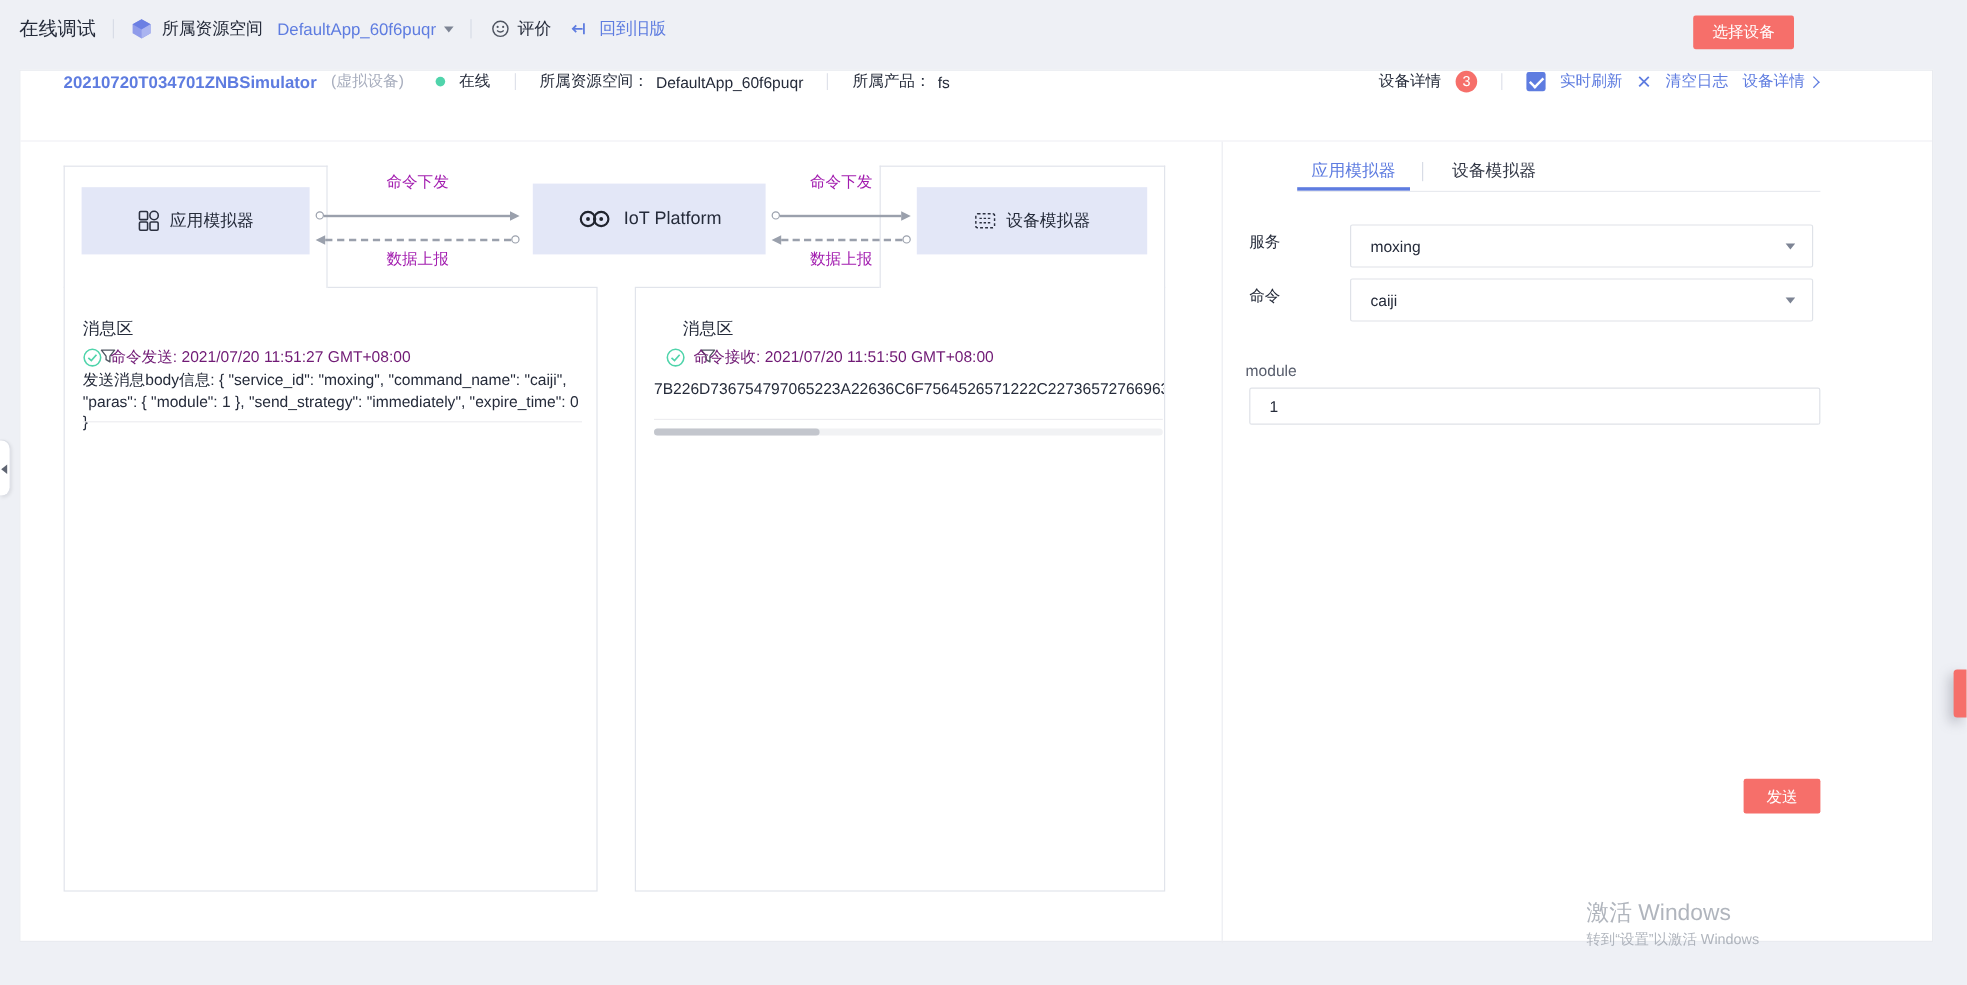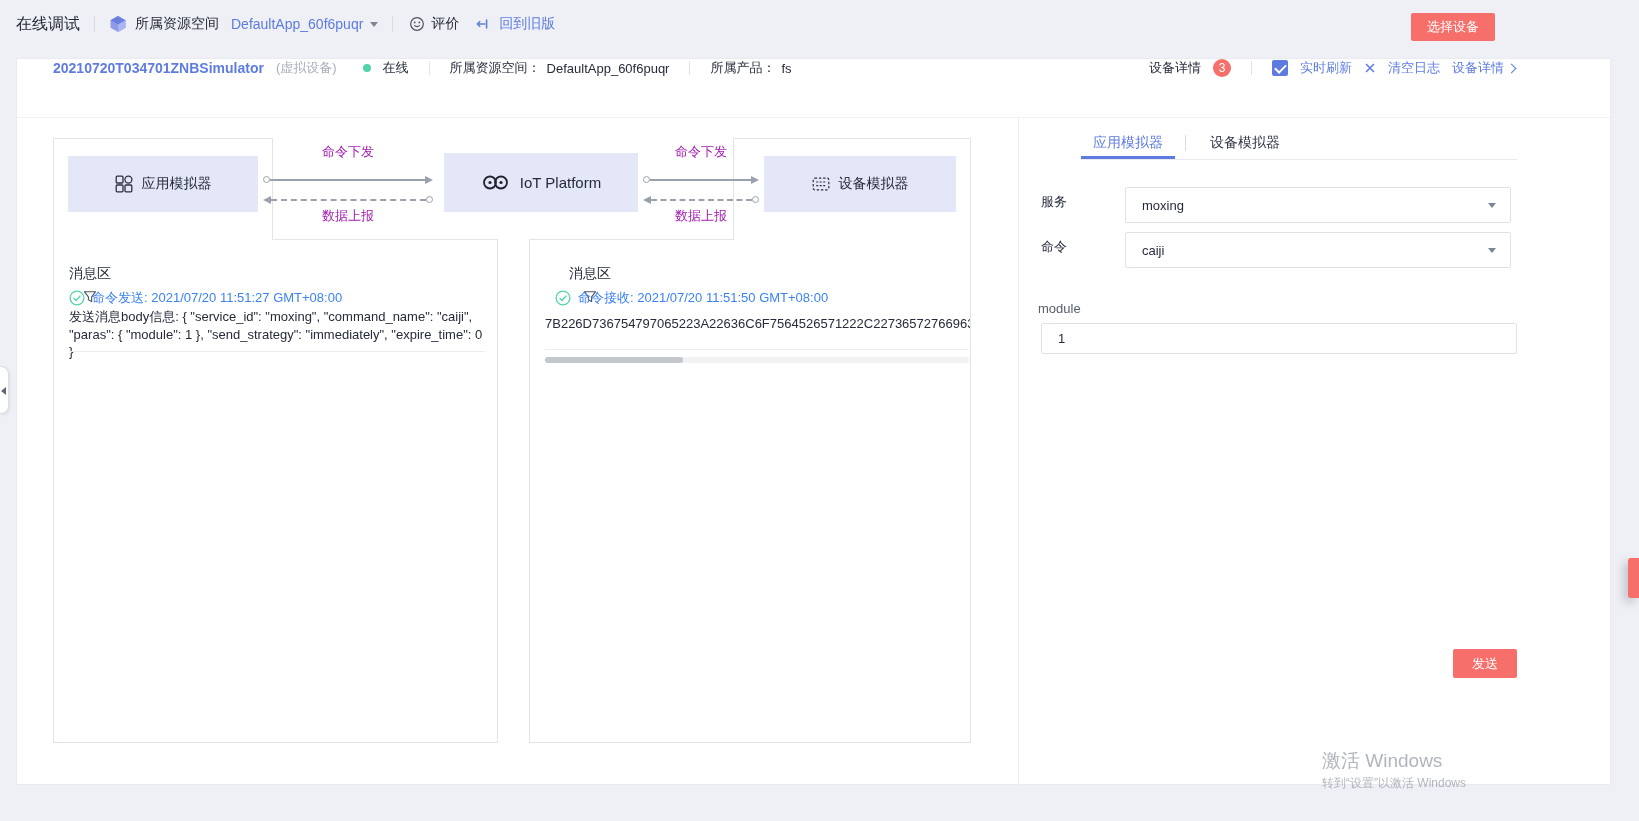--- a/index.html
+++ b/index.html
@@ -52,21 +52,21 @@
   .flow-label { position:absolute; font-size:13px; color:#a21caf; text-align:center; z-index:3; }
   .arrow-row { position:absolute; display:flex; align-items:center; height:9px; z-index:3; }
   .a-dot { width:7px; height:7px; border:1.5px solid #9aa0ac; border-radius:50%; background:#fff; flex:none; }
   .a-line { flex:1; height:0; border-top:2px solid #9aa0ac; }
   .a-line-dash { flex:1; height:0; border-top:2px dashed #9aa0ac; }
   .a-head-r { width:0; height:0; border-left:8px solid #9aa0ac; border-top:4px solid transparent; border-bottom:4px solid transparent; flex:none; }
   .a-head-l { width:0; height:0; border-right:8px solid #9aa0ac; border-top:4px solid transparent; border-bottom:4px solid transparent; flex:none; }
 
   
   .msg-title { position:absolute; display:flex; align-items:center; gap:7px; font-size:14px; color:#252b3a; z-index:4;flex-direction:column; }
-  .msg-head { position:absolute; display:flex; align-items:center; gap:7px; font-size:13px; color:#3b82f6; z-index:4; }
+  .msg-head { position:absolute; display:flex; align-items:center; gap:7px; font-size:13px; color:#701a75; z-index:4; }
   .msg-body { position:absolute; font-size:13px; line-height:17.5px; color:#252b3a; z-index:4; }
   .nowrap-clip { white-space:nowrap; overflow:hidden; }
   .hr { position:absolute; height:1px; background:#ededf0; z-index:4; }
   .scroll-track { position:absolute; height:6px; border-radius:3px; background:#f1f2f4; z-index:4; }
   .scroll-thumb { position:absolute; height:6px; border-radius:3px; background:#c3c6cd; z-index:5; cursor:pointer; }
 
   
   .panel-divider { position:absolute; left:1001px; top:59px; width:1px; height:668px; background:#ecedf2; }
   .tab { position:absolute; height:33px; display:flex; align-items:center; justify-content:center; font-size:14px; cursor:pointer; }
   .tab-active { color:#5e7ce0; }

